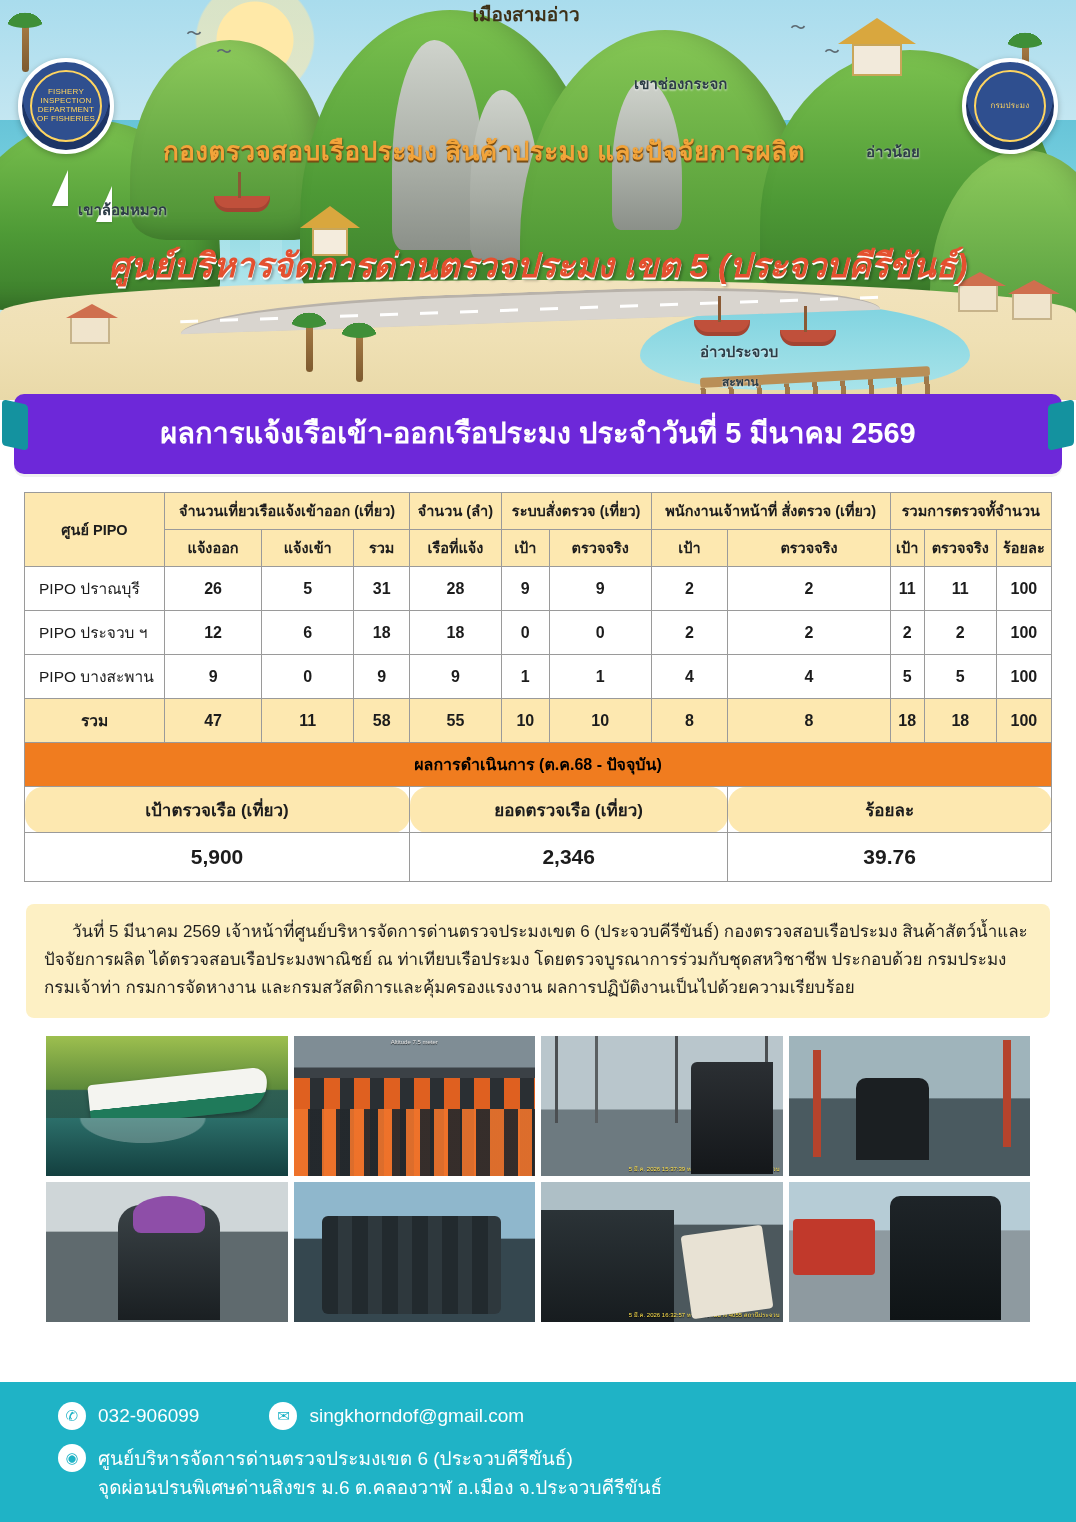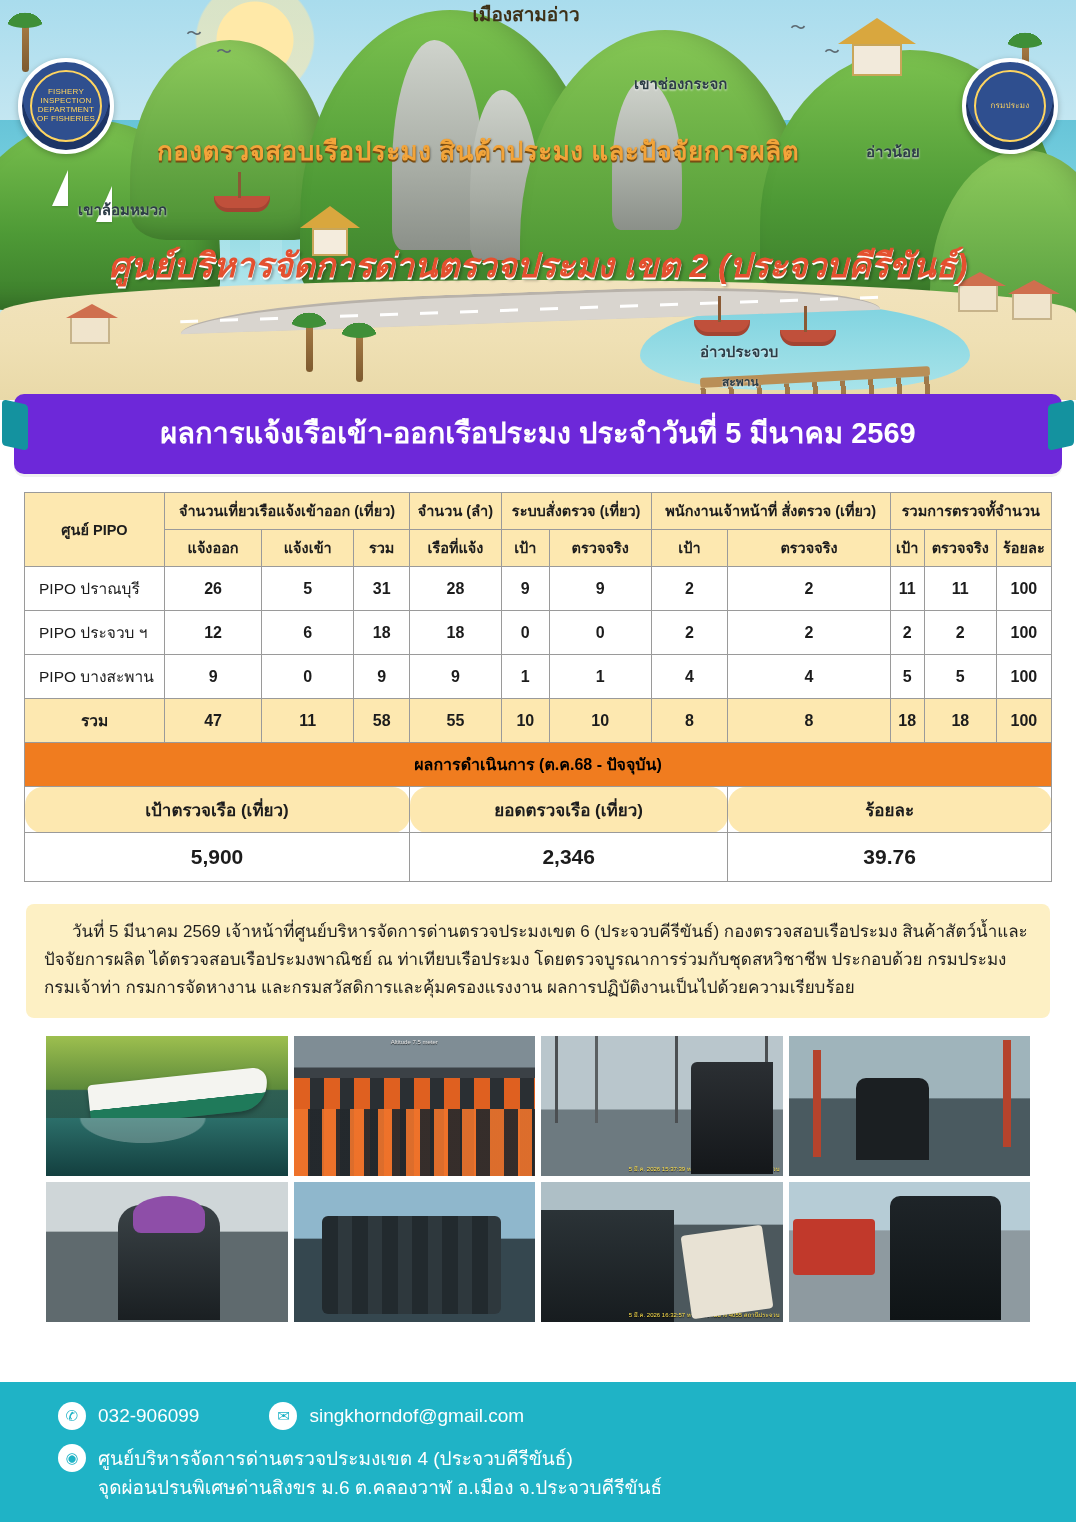--- a/index.html
+++ b/index.html
@@ -160,21 +160,21 @@
   }
   .badge-logo .inner{
     width: 72px; height: 72px; border-radius:50%; border:2px solid #ffd560;
     display:flex; align-items:center; justify-content:center; line-height:1.1;
     padding: 4px; letter-spacing: .2px;
   }
   .logo-left{ left: 18px; top: 58px; }
   .logo-right{ right: 18px; top: 58px; }
 
   .hero-title{
-    position:absolute; left: 10px; top: 130px; width: 936px; text-align:center;
+    position:absolute; left: 16px; top: 130px; width: 936px; text-align:center;
     font-size: 26px; font-weight: 700; color:#f2a43a;
     text-shadow: 0 2px 0 #7a4d12, 1px 1px 2px rgba(0,0,0,.35);
     letter-spacing: .5px;
   }
   .hero-subtitle{
     position:absolute; left: 0; top: 238px; width: 1076px; text-align:center;
     font-size: 34px; font-weight: 700; color:#e4502f;
     text-shadow: 0 2px 0 #ffffff, 2px 3px 3px rgba(0,0,0,.3);
     font-style: italic;
   }
@@ -463,21 +463,21 @@
     </div>
 
     <div class="badge-logo logo-left">
       <div class="inner">FISHERY INSPECTION DEPARTMENT OF FISHERIES</div>
     </div>
     <div class="badge-logo logo-right">
       <div class="inner">กรมประมง</div>
     </div>
 
     <div class="hero-title">กองตรวจสอบเรือประมง สินค้าประมง และปัจจัยการผลิต</div>
-    <div class="hero-subtitle">ศูนย์บริหารจัดการด่านตรวจประมง เขต 2 (ประจวบคีรีขันธ์)</div>
+    <div class="hero-subtitle">ศูนย์บริหารจัดการด่านตรวจประมง เขต 5 (ประจวบคีรีขันธ์)</div>
 
     <div class="place-label" style="left: 78px; top: 198px;">เขาล้อมหมวก</div>
     <div class="place-label" style="left: 634px; top: 72px; font-family: Liberation Mono, monospace;">เขาช่องกระจก</div>
     <div class="place-label" style="left: 866px; top: 140px;">อ่าวน้อย</div>
     <div class="place-label" style="left: 700px; top: 340px;">อ่าวประจวบ</div>
     <div class="place-label" style="left: 722px; top: 372px; font-size:12px;">สะพาน</div>
   </div>
 
   <div class="banner-wrap">
     <div class="banner-tail-l"></div>
@@ -632,19 +632,19 @@
         <span>032-906099</span>
       </div>
       <div class="f-item">
         <span class="circ">✉</span>
         <span>singkhorndof@gmail.com</span>
       </div>
     </div>
     <div class="f-line2">
       <span class="circ">◉</span>
       <div class="f-addr">
-        <div>ศูนย์บริหารจัดการด่านตรวจประมงเขต 4 (ประจวบคีรีขันธ์)</div>
+        <div>ศูนย์บริหารจัดการด่านตรวจประมงเขต 6 (ประจวบคีรีขันธ์)</div>
         <div>จุดผ่อนปรนพิเศษด่านสิงขร ม.6 ต.คลองวาฬ อ.เมือง จ.ประจวบคีรีขันธ์</div>
       </div>
     </div>
   </div>
 
 </div>
 
 </body></html>

